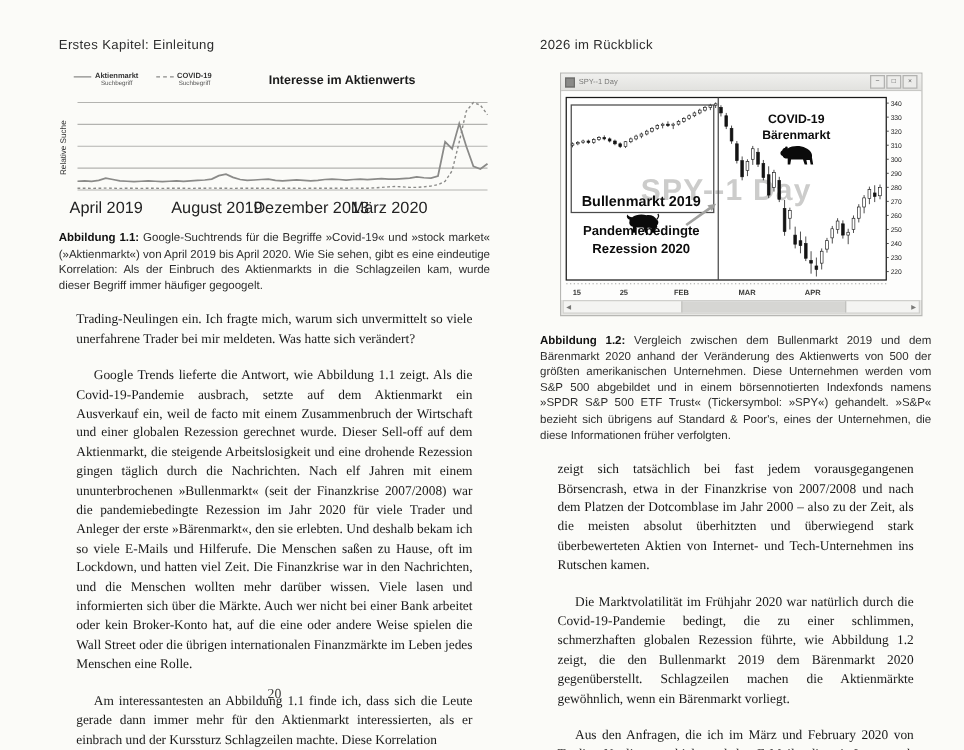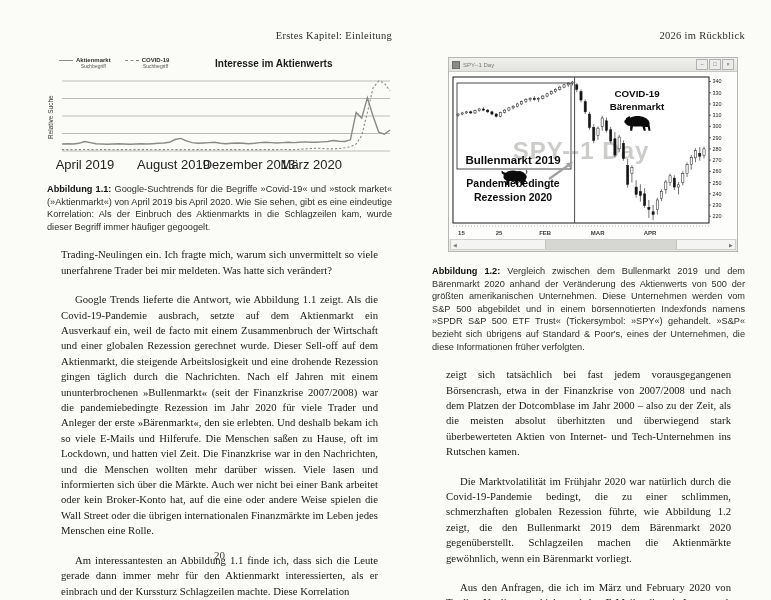--- a/index.html
+++ b/index.html
@@ -5,22 +5,22 @@
   html,body{margin:0;padding:0;}
   body{
     width:771px;height:600px;position:relative;overflow:hidden;
     background:#fbfbf8;color:#1e1e1e;
     font-family:"Liberation Serif", serif;
   }
   .col{position:absolute;top:0;}
   .col-left{left:47px;width:345px;}
   .col-right{left:432px;width:313px;}
   .running-head{
-    margin-top:30px;text-align:right;
-    font-family:Liberation Serif, serif;
+    margin-top:30px;text-align:left;
+    font-family:Liberation Sans, sans-serif;
     font-size:10.5px;letter-spacing:.3px;color:#2d2d2d;
   }
   
   .fig1{margin:14px 0 0 0;}
   .fig1-top{position:relative;height:22px;}
   .legend{position:absolute;left:12px;top:2px;display:flex;gap:14px;}
   .legend-item{display:flex;align-items:flex-start;gap:3px;}
   .sample{display:inline-block;width:14px;margin-top:3px;border-top:1.4px solid #8a8a88;}
   .sample.dashed{border-top:1.4px dashed #8a8a88;}
   .legend-texts{display:flex;flex-direction:column;align-items:center;line-height:1.1;}

